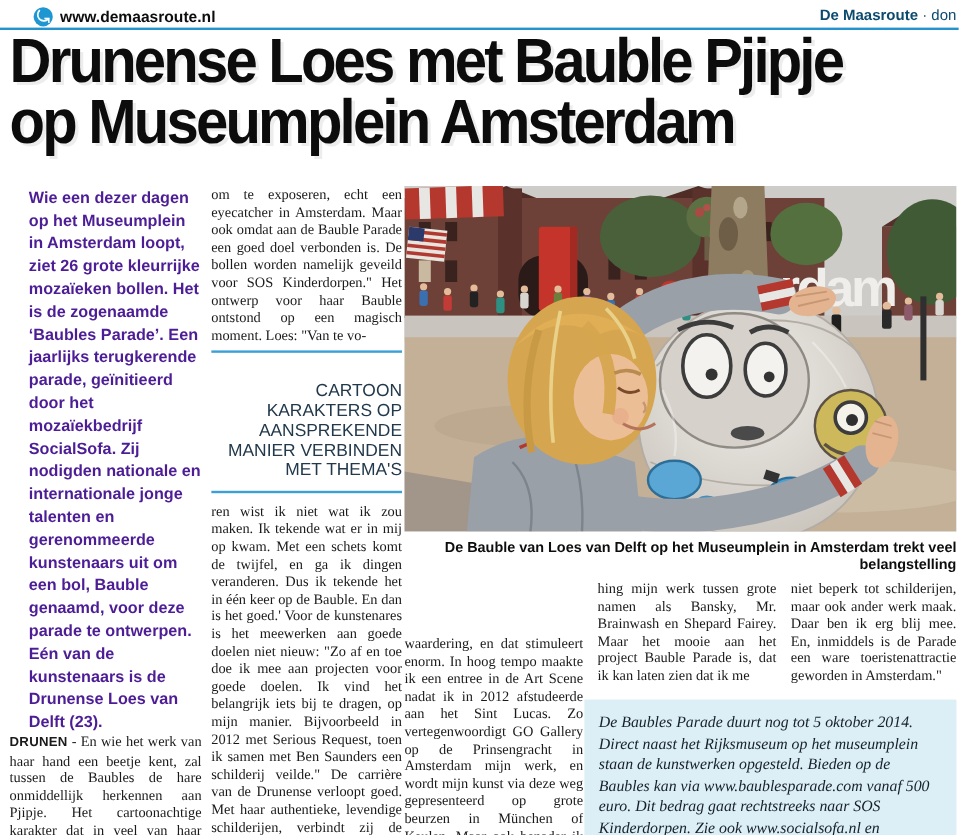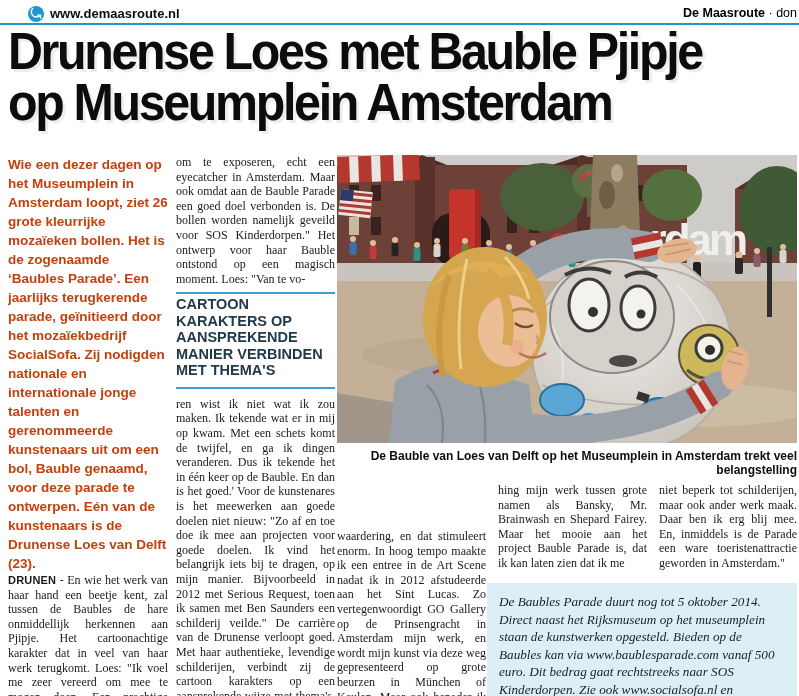--- a/index.html
+++ b/index.html
@@ -4,46 +4,46 @@
 <style>
   html,body{margin:0;padding:0;background:#fff;}
   body{width:799px;height:696px;position:relative;overflow:hidden;
        font-family:"Liberation Sans",sans-serif;color:#111;}
 
   
   .masthead{position:absolute;top:5px;left:0;width:799px;height:18px;}
   .logo{position:absolute;left:28px;top:1px;width:16px;height:16px;border-radius:50%;
         background:#1d96d2;color:#fff;font-size:13px;line-height:15px;text-align:center;font-weight:bold;}
   .site-url{position:absolute;left:50px;top:1px;font-size:13px;font-weight:bold;color:#0d0d0d;}
-  .mast-right{position:absolute;right:2px;top:1px;font-size:12.5px;color:#000000;}
+  .mast-right{position:absolute;right:2px;top:1px;font-size:12.5px;color:#0c4a6e;}
   .mast-right b{font-weight:bold;}
   .head-rule{position:absolute;top:23px;left:0;width:799px;height:2px;background:#2492cc;}
 
   
   .headline{position:absolute;left:8px;top:26px;width:830px;
             font-weight:bold;font-size:52px;line-height:0.98;letter-spacing:-2.5px;
             color:#0c0c0c;transform:scaleX(.93);transform-origin:0 0;
             text-shadow:3px 3px 0 rgba(0,0,0,0.07);}
   .headline span{display:block;white-space:nowrap;}
 
   
   .col{position:absolute;top:155px;overflow:hidden;}
   .serif{font-family:"Liberation Serif","DejaVu Serif",serif;font-size:12px;
          line-height:14.6px;text-align:justify;color:#1a1a1a;}
   #col1{left:8px;width:160px;height:541px;}
   #col2{left:176px;width:159px;height:541px;}
-  .intro{font-size:13.5px;line-height:19px;font-weight:bold;color:#c2410c;
-         font-family:"Liberation Sans",sans-serif;text-align:left;}
+  .intro{font-size:13.5px;line-height:19px;font-weight:bold;color:#4c1d95;
+         font-family:"Liberation Sans",sans-serif;text-align:left;margin-left:16px;}
   .byline{font-family:"Liberation Serif","DejaVu Serif",serif;font-style:italic;
           font-size:12px;margin:14px 0 16px 0;color:#222;text-align:left;}
   .lead{font-weight:bold;font-family:"Liberation Sans",sans-serif;font-size:11px;letter-spacing:.2px;}
   .subhead{border-top:2px solid #3aa0d6;border-bottom:2px solid #3aa0d6;
-           padding:2px 0 8px 0;margin:6px 0 8px 0;
-           font-weight:bold;font-size:14.5px;line-height:16.5px;color:#22394b;
-           font-family:"Liberation Sans",sans-serif;text-align:left;}
+           padding:24px 0 8px 0;margin:6px 0 8px 0;
+           font-weight:normal;font-size:14.5px;line-height:16.5px;color:#22394b;
+           font-family:"Liberation Sans",sans-serif;text-align:right;}
 
   
   .photo{position:absolute;left:337px;top:155px;width:460px;height:288px;overflow:hidden;background:#cdccc8;}
   .caption{position:absolute;left:337px;top:449px;width:460px;
            font-size:12px;font-weight:bold;color:#0d0d0d;text-align:right;}
 
   #col3{left:337px;top:483px;width:149px;height:213px;margin-top:46px;}
   #col4{left:498px;top:483px;width:149px;height:96px;}
   #col5{left:659px;top:483px;width:138px;height:96px;}
 

